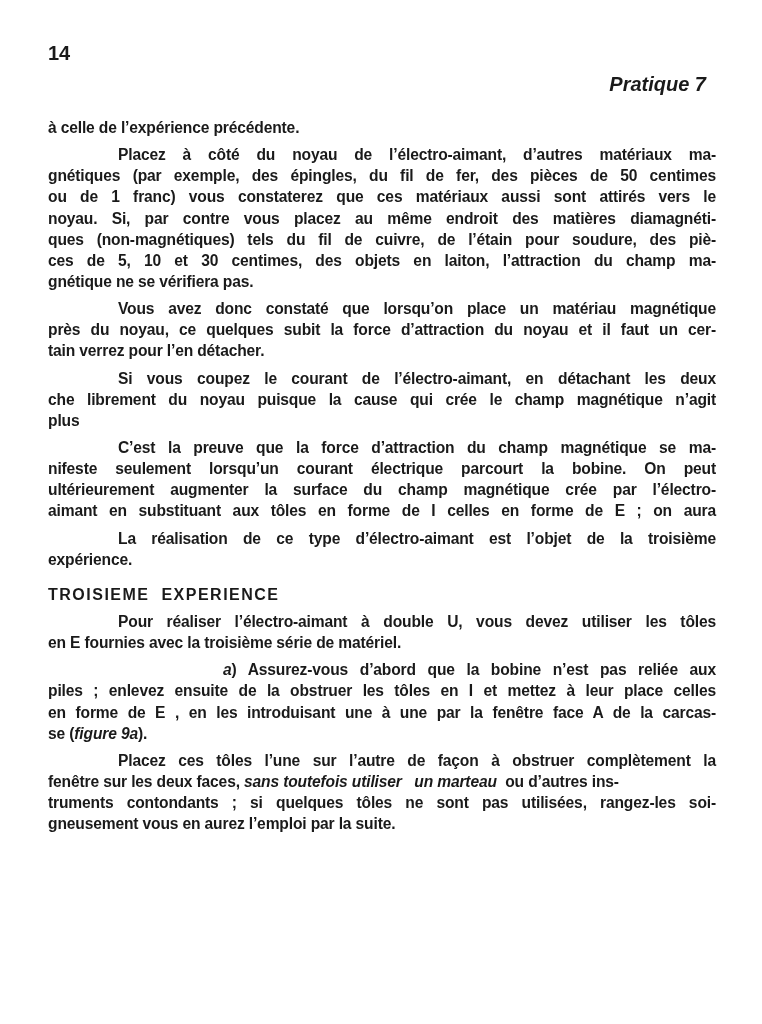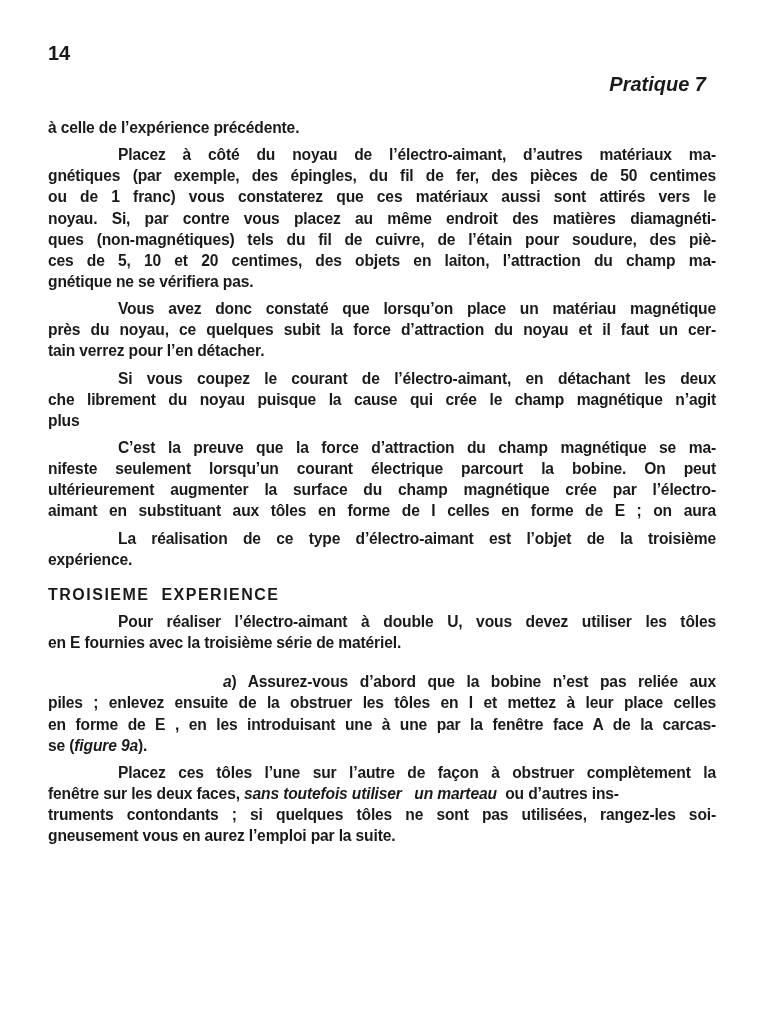--- a/index.html
+++ b/index.html
@@ -9,21 +9,21 @@
     .header { position: absolute; top: 42px; left: 48px; right: 48px; height: 24px;
               font-weight: bold; font-size: 20px; }
     .page-num { position: absolute; left: 0; top: 0; }
     .running-title { position: absolute; right: 8px; top: 0; font-style: italic; margin-top: 31px; }
     .body { position: absolute; left: 48px; top: 117px; width: 668px; }
     .line { display: block; height: 21.15px; line-height: 21.15px; font-size: 15.6px; font-weight: bold;
             white-space: nowrap; text-align: justify; text-align-last: justify;
             transform-origin: left center; letter-spacing: -0.15px; }
     .line.last { text-align-last: left; }
     .indent { padding-left: 70px; }
-    .indent-a { padding-left: 175px; margin-top: 12px; }
+    .indent-a { padding-left: 175px; }
     .gap { display: block; height: 6px; }
     .gap-big { display: block; height: 14px; }
     .heading { letter-spacing: 1.5px; font-size: 16px; text-align-last: left; }
     .it { font-style: italic; }
     .spaced { letter-spacing: 2px; }
   </style>
 </head>
 <body>
 
 <div class="page">
@@ -36,21 +36,21 @@
 
     <span class="line last">à celle de l’expérience précédente.</span>
     <span class="gap"></span>
 
     <div>
       <span class="line indent">Placez à côté du noyau de l’électro-aimant, d’autres matériaux ma-</span>
       <span class="line">gnétiques (par exemple, des épingles, du fil de fer, des pièces de 50 centimes</span>
       <span class="line">ou de 1 franc) vous constaterez que ces matériaux aussi sont attirés vers le</span>
       <span class="line">noyau. Si, par contre vous placez au même endroit des matières diamagnéti-</span>
       <span class="line">ques (non-magnétiques) tels du fil de cuivre, de l’étain pour soudure, des piè-</span>
-      <span class="line">ces de 5, 10 et 20 centimes, des objets en laiton, l’attraction du champ ma-</span>
+      <span class="line">ces de 5, 10 et 30 centimes, des objets en laiton, l’attraction du champ ma-</span>
       <span class="line last">gnétique ne se vérifiera pas.</span>
     </div>
     <span class="gap"></span>
 
     <div>
       <span class="line indent">Vous avez donc constaté que lorsqu’on place un matériau magnétique</span>
       <span class="line">près du noyau, ce quelques subit la force d’attraction du noyau et il faut un cer-</span>
       <span class="line last">tain verrez pour l’en détacher.</span>
     </div>
     <span class="gap"></span>

